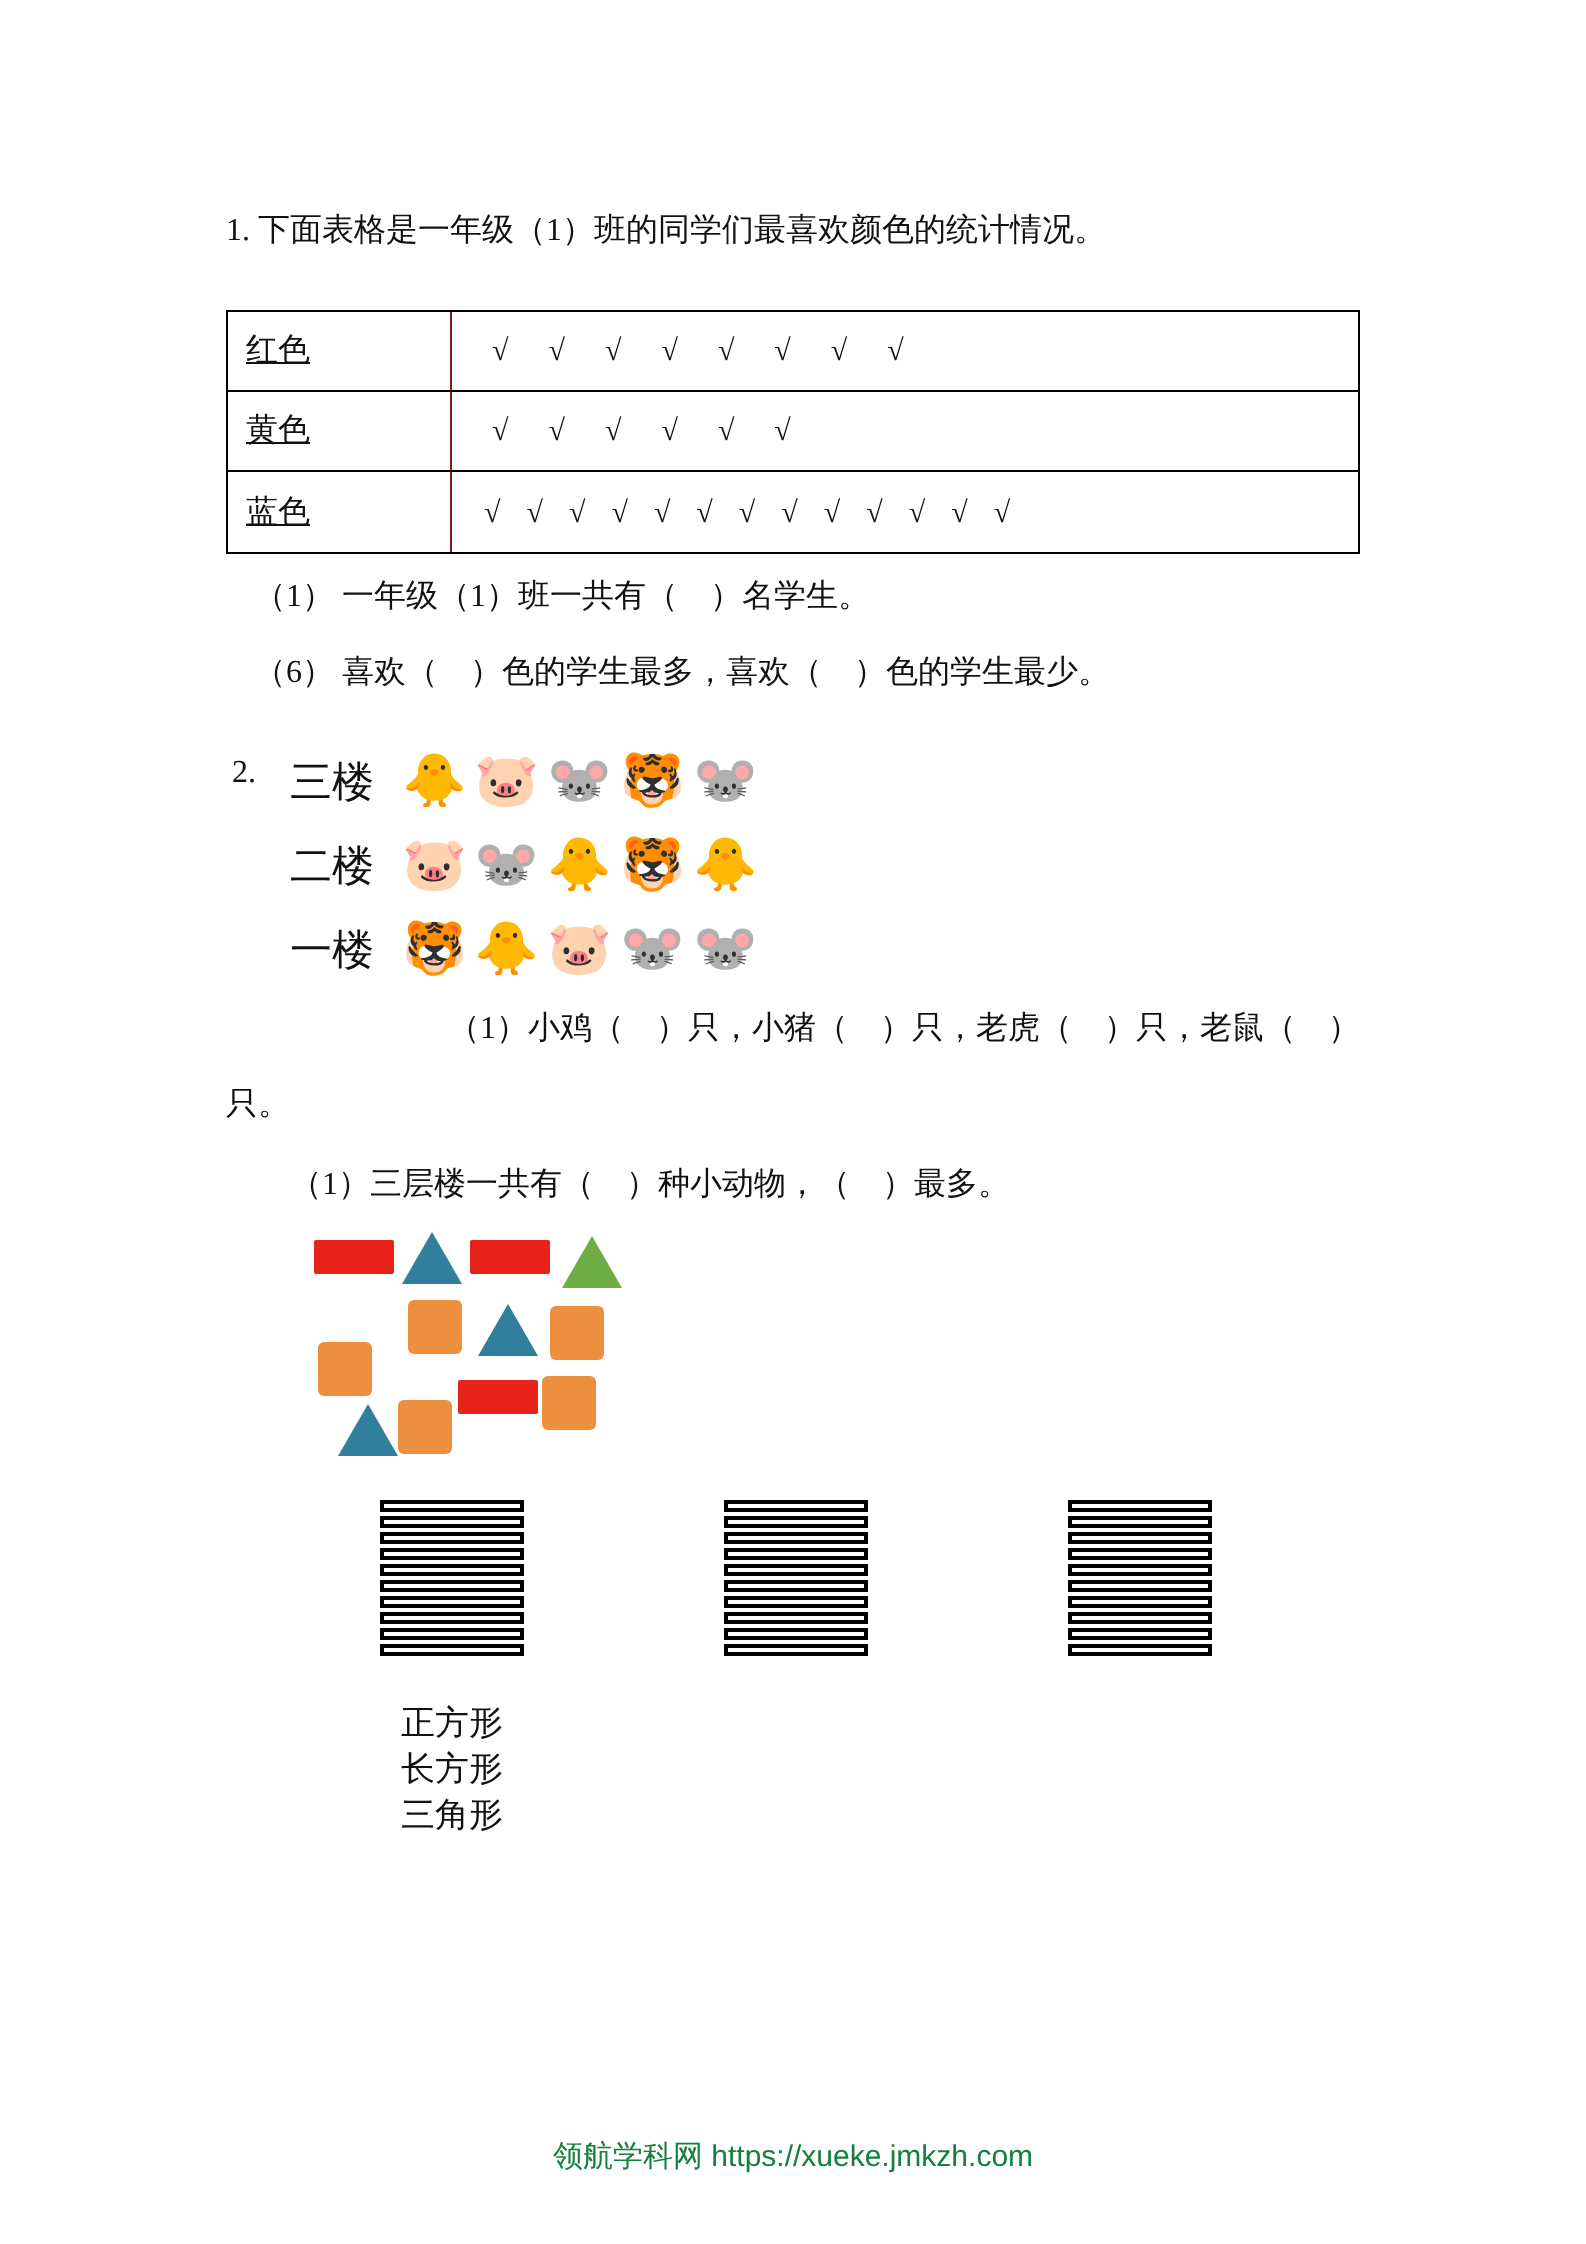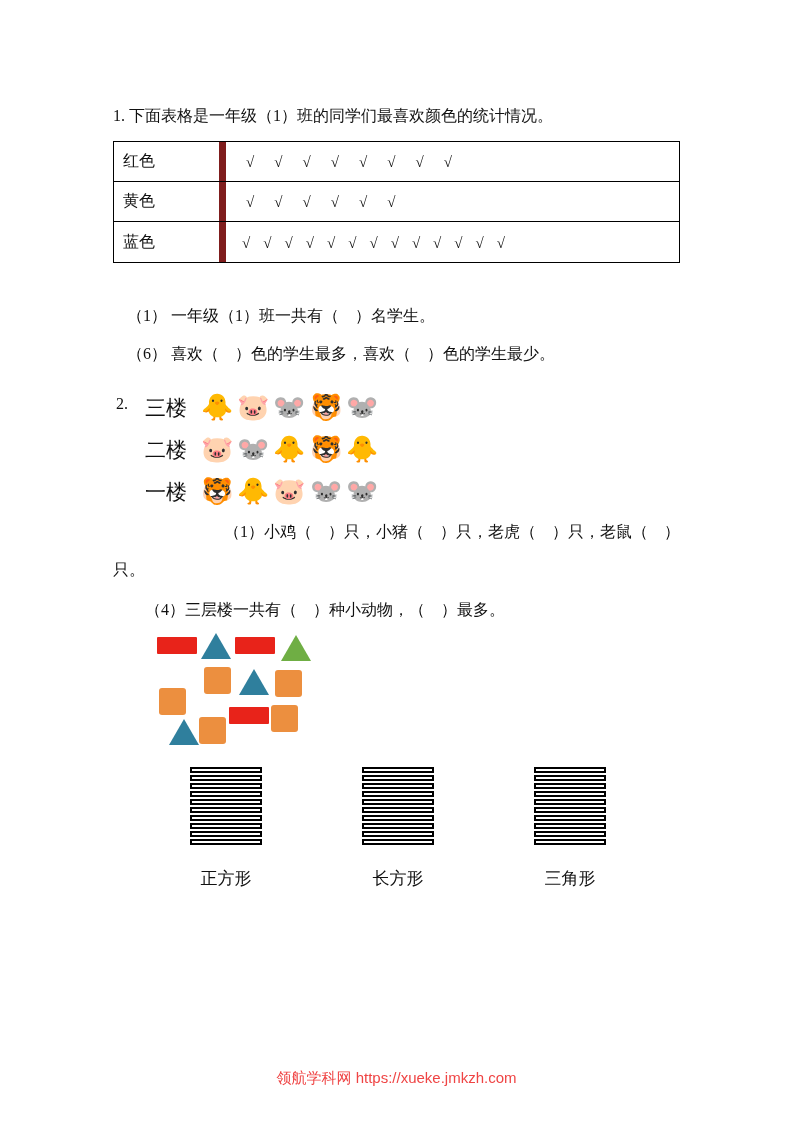--- a/index.html
+++ b/index.html
@@ -1,35 +1,35 @@
 <!DOCTYPE html>
 <html><head>
 <meta charset="utf-8">
 <style>
   * { margin:0; padding:0; box-sizing:border-box; }
   body { background:#ffffff; font-family:"Liberation Serif", serif; color:#111; }
   .page { position:relative; width:793px; height:1122px; background:#fff; overflow:hidden; }
   .content { position:absolute; left:113px; top:105px; width:567px; }
 
   .qtext { font-size:16px; line-height:22px; white-space:nowrap; }
-  .q1-title { margin-bottom:14px; }
+  .q1-title { margin-bottom:28px; }
 
   
   .color-table { width:567px; border:1px solid #000; }
   .trow { display:flex; height:40px; border-bottom:1px solid #000; }
   .trow:last-child { border-bottom:none;text-align:center; }
-  .tlabel { width:112px; border-right:7px solid #7f1d1d; display:flex; align-items:center;
-            padding-left:9px; font-size:16px; }
+  .tlabel { width:112px; border-right:1px solid #7f1d1d; display:flex; align-items:center;
+            padding-left:9px; font-size:16px;text-decoration:underline; }
   .tchecks { flex:1; display:flex; align-items:center; padding-left:20px; gap:20px;
              font-size:15px; padding-top:2px; }
   .tchecks.tight { gap:13px; padding-left:16px; }
   .check { display:inline-block; }
 
   .q1-sub { margin-left:14px; margin-top:16px; }
-  .q1-sub.first { margin-top:42px; }
+  .q1-sub.first { margin-top:11px; }
 
   
   .floors { margin-top:22px; }
   .floor-row { position:relative; display:flex; align-items:center; height:42px; padding-left:32px; }
   .floor-qnum { position:absolute; left:3px; top:8px; font-size:16px; }
   .floor-label { font-size:21px; margin-right:14px; }
   .animal { font-size:26px; line-height:1; margin-right:4px; }
 
   .q2-sub1-l1 { margin-top:8px; margin-left:32px;text-align:right; }
   .q2-sub1-l2 { margin-top:16px; margin-left:0; }
@@ -43,26 +43,26 @@
   .shape.rect { width:40px; height:17px; border-radius:1px; }
   .shape.square { width:27px; height:27px; border-radius:3px; }
   .shape.triangle { width:0; height:0; border-left:15px solid transparent;
                     border-right:15px solid transparent; border-bottom:26px solid #2f7f9d; }
 
   
   .chart-row { display:flex; margin-top:14px; padding-left:77px; }
   .stack { width:72px; margin-right:100px; }
   .stack:last-child { margin-right:0; }
   .cell { height:6px; background:#fff; border:2px solid #000; margin-bottom:2px; }
-  .chart-labels { display:flex; margin-top:20px; padding-left:77px; }
+  .chart-labels { display:flex; margin-top:20px; padding-left:77px;flex-direction:column; }
   .chart-label { width:72px; margin-right:100px; text-align:center; font-size:17px; }
   .chart-label:last-child { margin-right:0; }
 
   .footer { position:absolute; left:0; right:0; bottom:34px; text-align:center;
-            font-size:15px; color:#ef4444; font-family:"Liberation Sans", sans-serif; }
+            font-size:15px; color:#15803d; font-family:"Liberation Sans", sans-serif; }
 </style>
 </head>
 <body>
 
 <div class="page">
   <div class="content">
 
     <div class="qtext q1-title">1. 下面表格是一年级（1）班的同学们最喜欢颜色的统计情况。</div>
 
     <div class="color-table">
@@ -136,21 +136,21 @@
           <span class="animal">🐯</span>
           <span class="animal">🐥</span>
           <span class="animal">🐷</span>
           <span class="animal">🐭</span>
           <span class="animal">🐭</span>
         </div>
       </div>
 
     <div class="qtext q2-sub1-l1">（1）小鸡（　）只，小猪（　）只，老虎（　）只，老鼠（　）</div>
     <div class="qtext q2-sub1-l2">只。</div>
-    <div class="qtext q2-sub2">（4）三层楼一共有（　）种小动物，（　）最多。</div>
+    <div class="qtext q2-sub2">（1）三层楼一共有（　）种小动物，（　）最多。</div>
 
 
     <div class="shapes">
         <div class="shape rect" style="left: 8px; top: 4px; background: rgb(232, 35, 26);"></div>
         <div class="shape triangle" style="left: 52px; top: 0px; border-bottom-color: rgb(47, 127, 157);"></div>
         <div class="shape rect" style="left: 86px; top: 4px; background: rgb(232, 35, 26);"></div>
         <div class="shape triangle" style="left: 132px; top: 2px; border-bottom-color: rgb(111, 174, 68);"></div>
         <div class="shape square" style="left: 55px; top: 34px; background: rgb(236, 143, 63);"></div>
         <div class="shape triangle" style="left: 90px; top: 36px; border-bottom-color: rgb(47, 127, 157);"></div>
         <div class="shape square" style="left: 126px; top: 37px; background: rgb(236, 143, 63);"></div>

